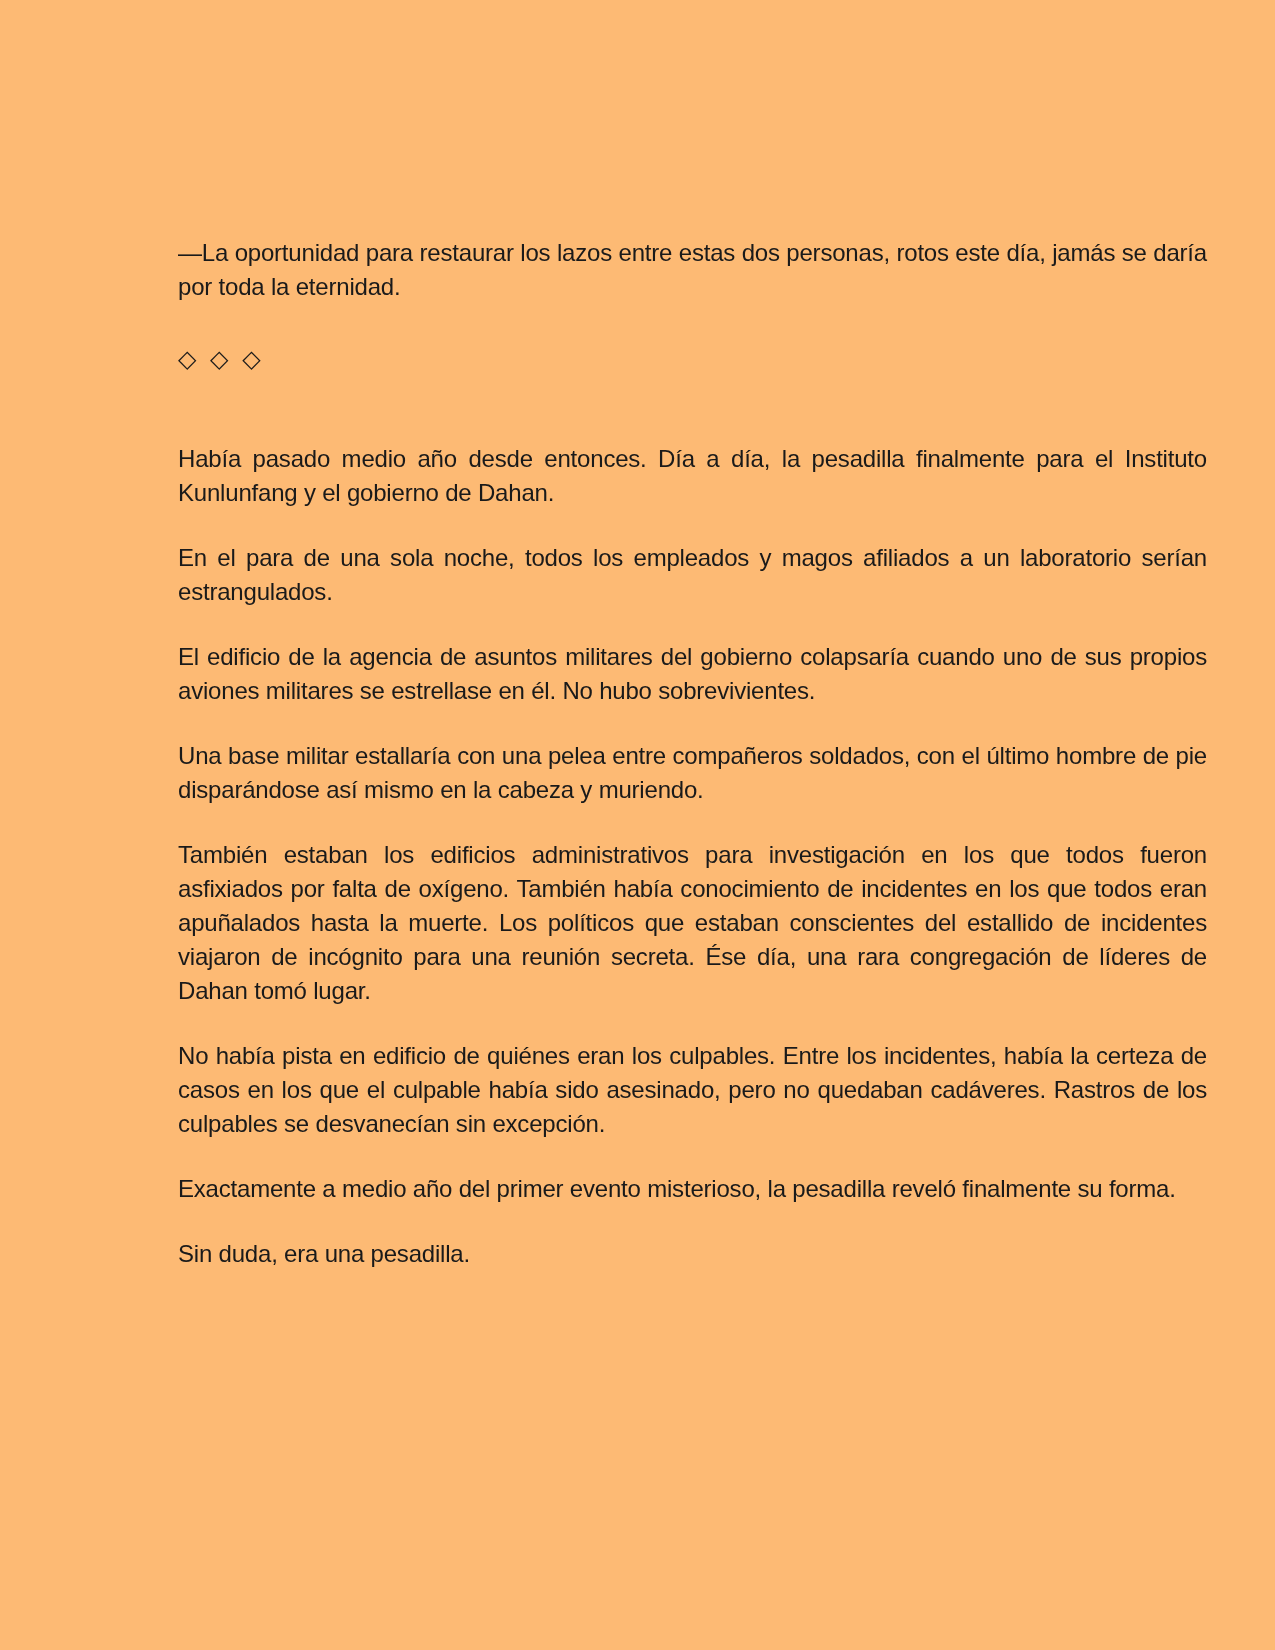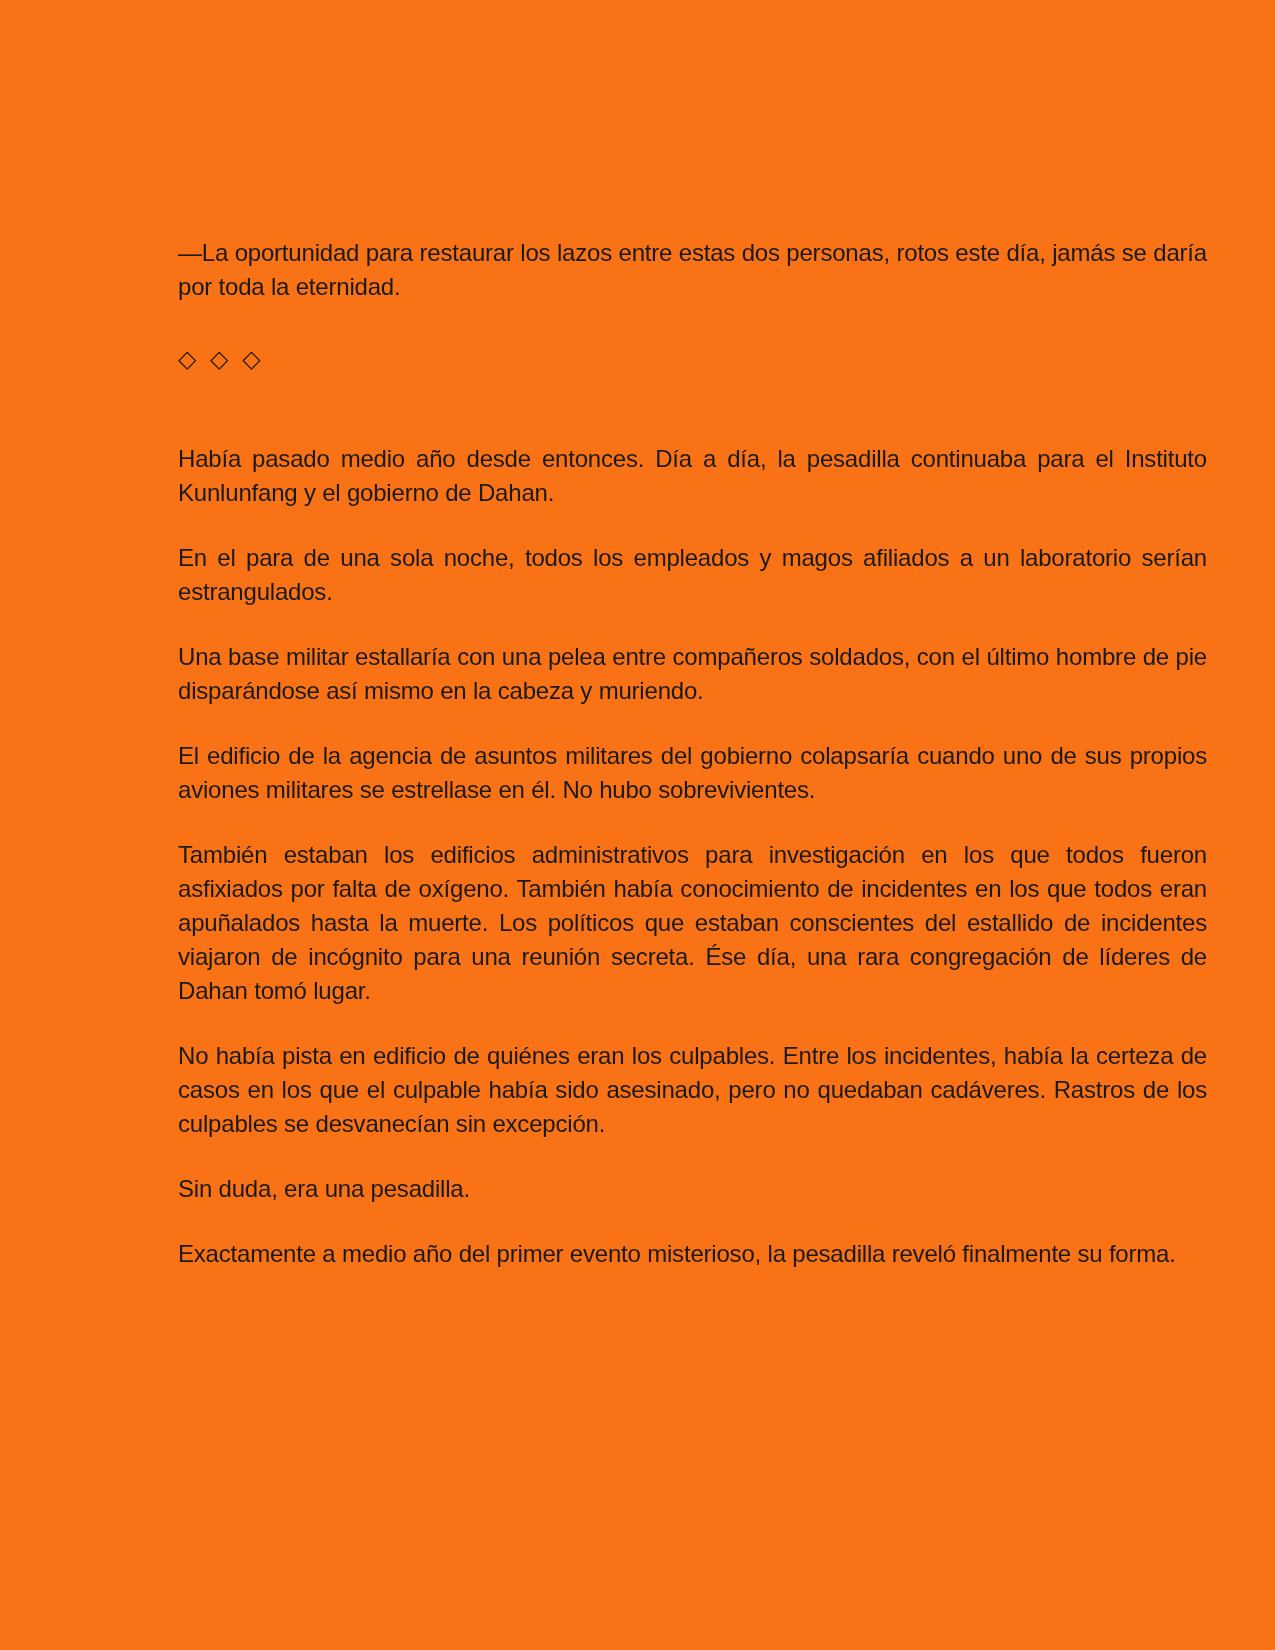--- a/index.html
+++ b/index.html
@@ -11,21 +11,21 @@
   body {
     width: 1275px;
     height: 1650px;
     overflow: hidden;
   }
   .page {
     box-sizing: border-box;
     width: 1275px;
     height: 1650px;
     padding: 236px 68px 60px 178px;
-    background: #f97316;
+    background: #fdba74;
     color: #1a1a1a;
     font-family: "Liberation Sans", "DejaVu Sans", sans-serif;
   }
   .page p {
     margin: 0 0 31px 0;
     font-size: 24px;
     line-height: 34px;
     letter-spacing: -0.2px;
     text-align: justify;
     text-justify: inter-word;
@@ -37,21 +37,21 @@
     letter-spacing: 3px;
     font-family: "DejaVu Sans", sans-serif;
   }
 </style>
 </head>
 <body>
 
 <div class="page">
   <p>—La oportunidad para restaurar los lazos entre estas dos personas, rotos este día, jamás se daría por toda la eternidad.</p>
   <p class="separator">◇ ◇ ◇</p>
-  <p>Había pasado medio año desde entonces. Día a día, la pesadilla continuaba para el Instituto Kunlunfang y el gobierno de Dahan.</p>
+  <p>Había pasado medio año desde entonces. Día a día, la pesadilla finalmente para el Instituto Kunlunfang y el gobierno de Dahan.</p>
   <p>En el para de una sola noche, todos los empleados y magos afiliados a un laboratorio serían estrangulados.</p>
+  <p>El edificio de la agencia de asuntos militares del gobierno colapsaría cuando uno de sus propios aviones militares se estrellase en él. No hubo sobrevivientes.</p>
   <p>Una base militar estallaría con una pelea entre compañeros soldados, con el último hombre de pie disparándose así mismo en la cabeza y muriendo.</p>
-  <p>El edificio de la agencia de asuntos militares del gobierno colapsaría cuando uno de sus propios aviones militares se estrellase en él. No hubo sobrevivientes.</p>
   <p>También estaban los edificios administrativos para investigación en los que todos fueron asfixiados por falta de oxígeno. También había conocimiento de incidentes en los que todos eran apuñalados hasta la muerte. Los políticos que estaban conscientes del estallido de incidentes viajaron de incógnito para una reunión secreta. Ése día, una rara congregación de líderes de Dahan tomó lugar.</p>
   <p>No había pista en edificio de quiénes eran los culpables. Entre los incidentes, había la certeza de casos en los que el culpable había sido asesinado, pero no quedaban cadáveres. Rastros de los culpables se desvanecían sin excepción.</p>
+  <p>Exactamente a medio año del primer evento misterioso, la pesadilla reveló finalmente su forma.</p>
   <p>Sin duda, era una pesadilla.</p>
-  <p>Exactamente a medio año del primer evento misterioso, la pesadilla reveló finalmente su forma.</p>
 </div>
 
 </body></html>

